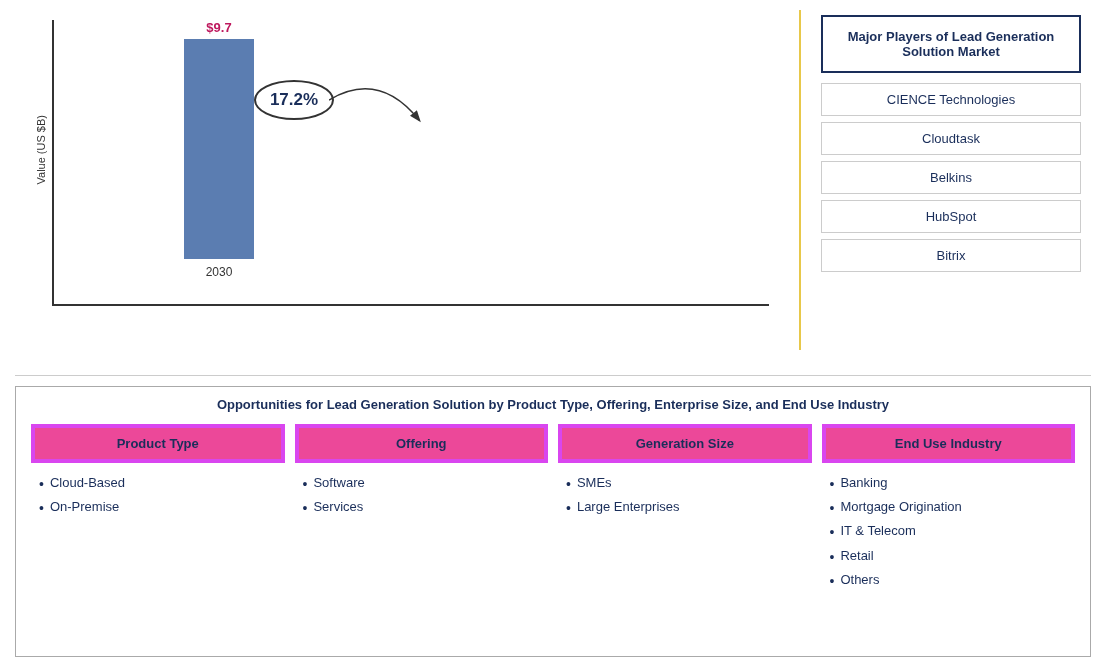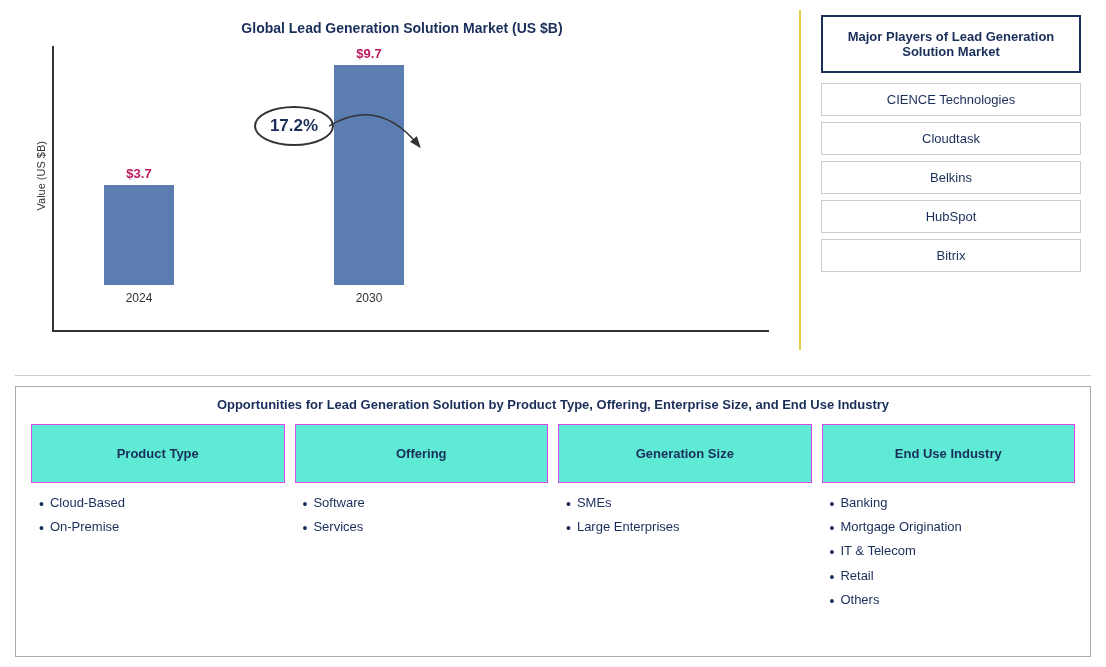--- a/index.html
+++ b/index.html
@@ -205,28 +205,28 @@
       gap: 10px;
     }
 
     .category-col {
       flex: 1;
       display: flex;
       flex-direction: column;
     }
 
     .category-header {
-      background: #5eead4;
-      padding: 21px 10px;
+      background: #ec4899;
+      padding: 8px 10px;
       font-size: 13px;
       font-weight: bold;
       color: #1a2e5a;
       text-align: center;
       margin-bottom: 8px;
-      border: 1px solid #d946ef;
+      border: 4px solid #d946ef;
     }
 
     .category-items {
       padding: 4px 8px;
     }
 
     .category-item {
       font-size: 13px;
       color: #1a2e5a;
       margin-bottom: 6px;
@@ -241,33 +241,27 @@
     }
   </style>
 </head>
 <body>
 
 <div class="main-container">
 
   <div class="top-section">
 
     <div class="chart-area">
-      <div class="chart-title">Global Lead Generation Solution Market (US $B)</div>
 
       <div class="chart-wrapper">
         <div class="y-axis-label">Value (US $B)</div>
 
         <div class="chart-content">
           <div class="bars-container">
 
-            <div class="bar-group">
-              <div class="bar-label-top">$3.7</div>
-              <div class="bar" style="height: 100px;"></div>
-              <div class="bar-label-bottom">2024</div>
-            </div>
 
             <div class="cagr-annotation">
               <div style="position: relative;">
                 <div class="cagr-ellipse">17.2%</div>
 
                 <svg style="position:absolute; top:-10px; left:75px;" width="100" height="60">
                   <path d="M 0 30 Q 50 0 90 50" stroke="#333" stroke-width="1.5" fill="none" marker-end="url(#arrowhead)"></path>
                   <defs>
                     <marker id="arrowhead" markerWidth="8" markerHeight="6" refX="6" refY="3" orient="auto">
                       <polygon points="0 0, 8 3, 0 6" fill="#333"></polygon>

